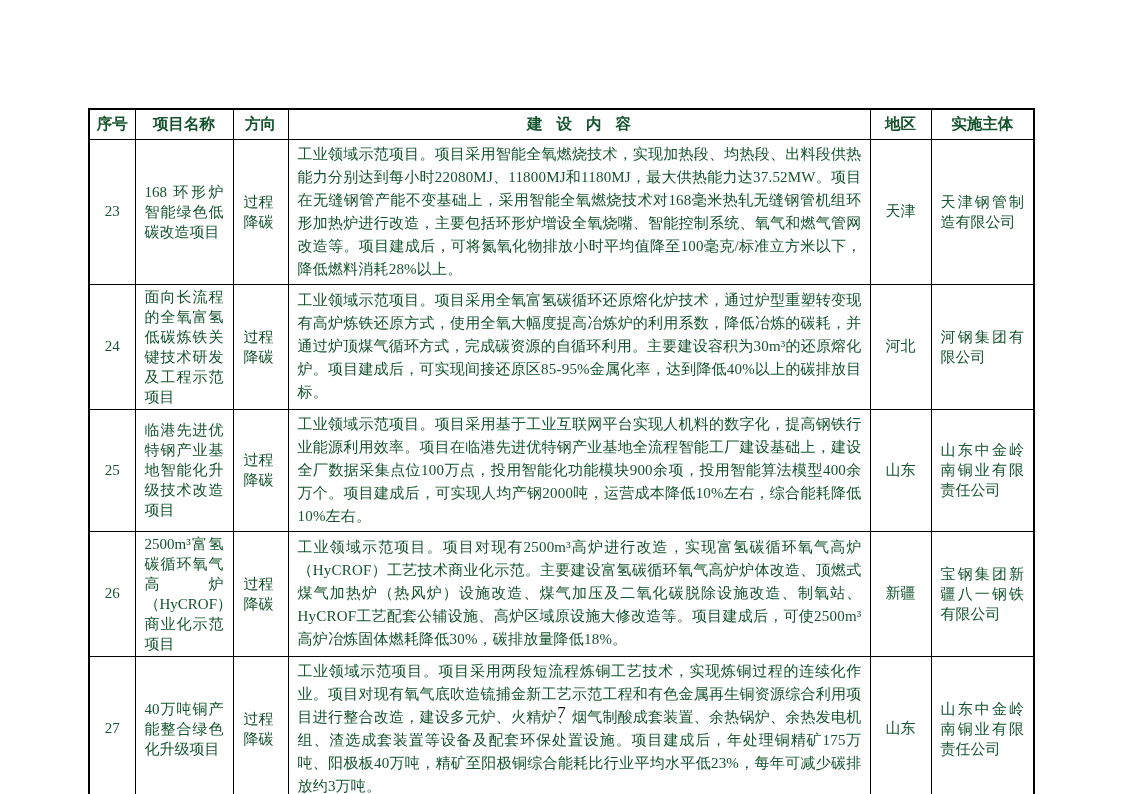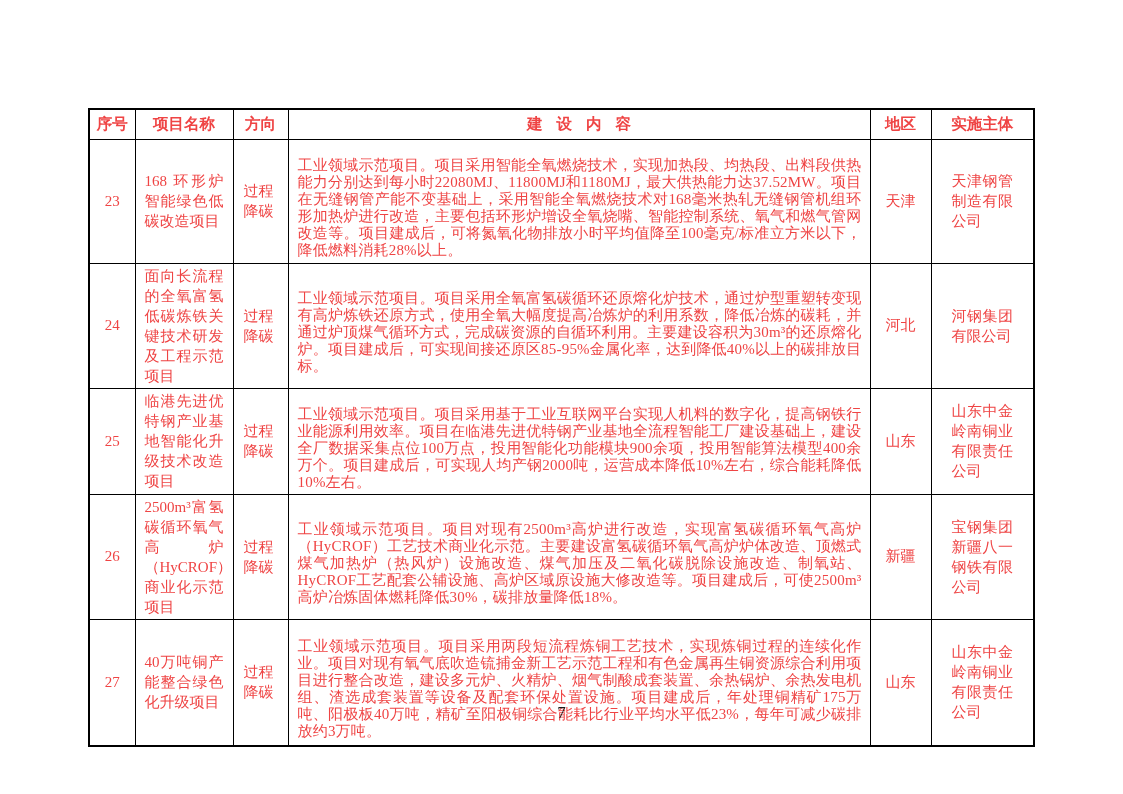--- a/index.html
+++ b/index.html
@@ -20,21 +20,21 @@
     left: 88px; top: 108px;
     width: 945px;
     border-collapse: collapse;
     table-layout: fixed;
     border: 2px solid #000000;
   }
   .project-table th, .project-table td {
     border: 1.5px solid #000000;
     vertical-align: middle;
     font-size: 15px;
-    color: #ef4444;
+    color: #14532d;
   }
   .project-table thead tr { height: 30px; }
   .project-table th {
     font-weight: bold;
     text-align: center;
     font-size: 15.5px;
     padding: 2px 2px;
   }
   th.th-content {
     letter-spacing: 0.9em;
@@ -43,28 +43,28 @@
   .col-no   { text-align: center; }
   .col-name {
     text-align: justify;
     padding: 2px 9px;
     line-height: 20px;
     margin-top: 44px;
   }
   .col-dir  { text-align: left; line-height: 20px; padding: 2px 10px; }
   .col-content {
     text-align: justify;
-    padding: 17px 8px 3px 9px;
-    line-height: 17px;
+    padding: 3px 8px 3px 9px;
+    line-height: 23px;
     letter-spacing: 0.2px;
   }
   .col-region { text-align: center; }
   .col-entity {
     text-align: justify;
-    padding: 2px 20px;
+    padding: 2px 9px;
     line-height: 20px;
   }
   .page-number {
     position: absolute;
     top: 703px; left: 0;
     width: 1123px;
     text-align: center;
     font-size: 17px;
     color: #1a1a1a;
   }

